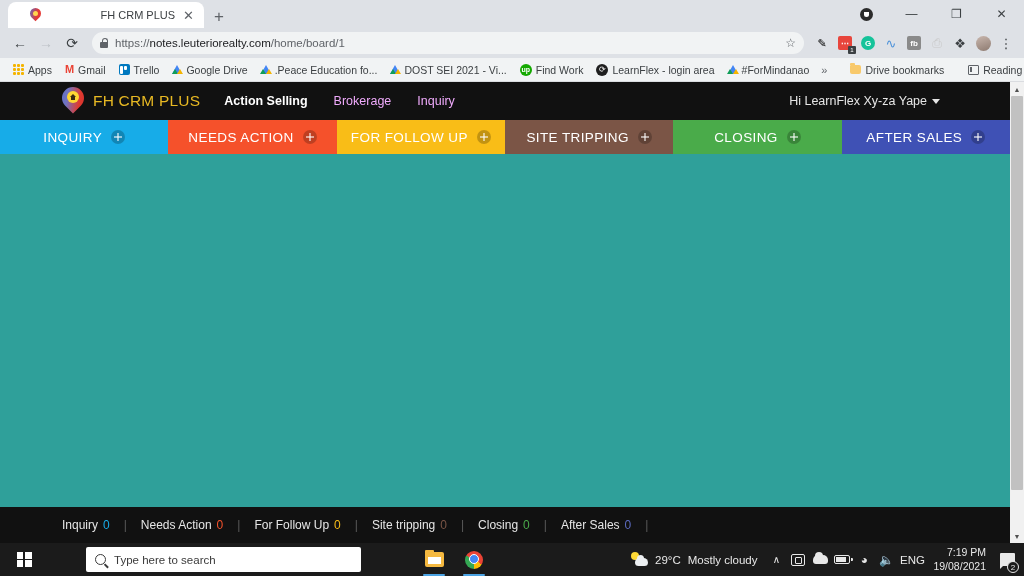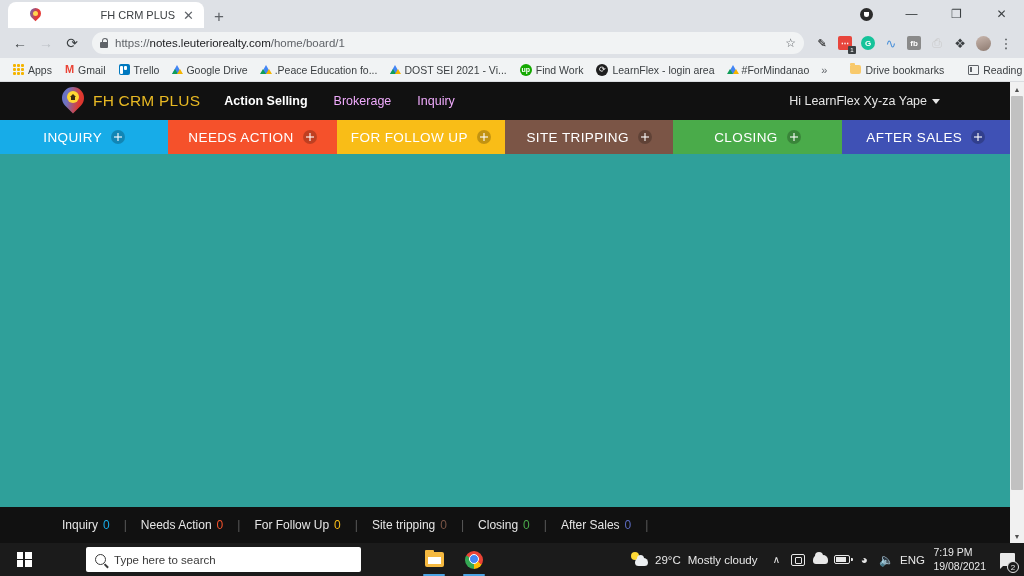--- a/index.html
+++ b/index.html
@@ -160,21 +160,21 @@
   .wicon .cloud { position:absolute; right:0; bottom:1px; width:13px; height:8px; background:#eceff1; border-radius:5px 5px 4px 4px; }
   .wicon .cloud::before { content:""; position:absolute; left:2px; top:-3px; width:7px; height:7px; border-radius:50%; background:#eceff1; }
   .tray-ico { width: 22px; height: 33px; display: flex; align-items: center; justify-content: center; color: #e8e8e8; }
   .cloud-tray { width: 15px; height: 9px; background: #e8e8e8; border-radius: 5px 5px 3px 3px; position: relative; }
   .cloud-tray::before { content:""; position:absolute; left:2.5px; top:-3.5px; width:8px; height:8px; border-radius:50%; background:#e8e8e8; }
   .batt { width: 16px; height: 9px; border: 1.4px solid #e8e8e8; border-radius: 2px; position: relative; }
   .batt::before { content:""; position:absolute; right:-3.5px; top:2px; width:2px; height:3px; background:#e8e8e8; border-radius:0 1px 1px 0; }
   .batt::after { content:""; position:absolute; left:1px; top:1px; bottom:1px; width:10px; background:#e8e8e8; }
   .monshare { width: 14px; height: 12px; border: 1.4px solid #e8e8e8; border-radius: 2px; position: relative; }
   .monshare::after { content:""; position:absolute; left:3px; top:2px; width:5px; height:5px; border:1.2px solid #e8e8e8; border-radius:1px; }
-  .clock { text-align: left; line-height: 1.25; font-size: 10.5px; padding: 0 8px 0 6px; }
+  .clock { text-align: right; line-height: 1.25; font-size: 10.5px; padding: 0 8px 0 6px; }
   .notif { width: 26px; height: 33px; display: flex; align-items: center; justify-content: center; position: relative; }
   .notif-box { width: 15px; height: 13px; background: #e8e8e8; border-radius: 1px 1px 0 1px; position: relative; }
   .notif-box::after { content:""; position:absolute; left:0; bottom:-3px; border-left:4px solid #e8e8e8; border-bottom:4px solid transparent; }
   .notif-badge { position: absolute; right: 1px; bottom: 3px; width: 12px; height: 12px; border-radius: 50%; background: #1b1b1b; border: 1.2px solid #e8e8e8; color: #e8e8e8; font-size: 8px; display: flex; align-items: center; justify-content: center; }
 </style>
 </head>
 <body>
 
 <div class="browser">
 

